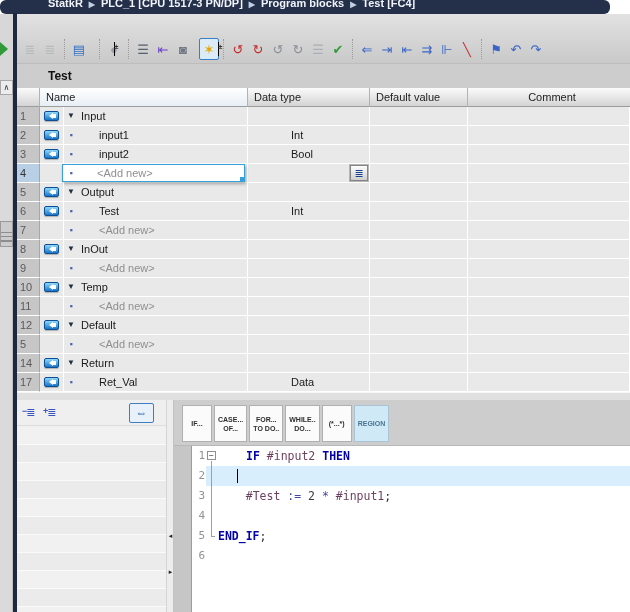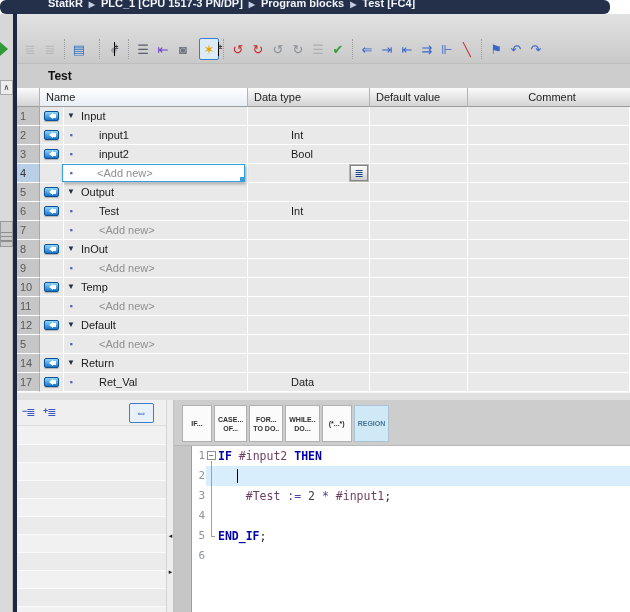--- a/index.html
+++ b/index.html
@@ -412,21 +412,21 @@
               <div class="sl">REGION</div>
             </div>
           </div>
         <div class="gutter"></div>
         <div class="codesurface" id="code">
           <div class="foldwrap">
             <div class="foldbox">−</div>
             <div class="foldline"></div>
             <div class="foldfoot"></div>
           </div>
-        <div class="codeline"><span class="ln">1</span><span class="content"><span style="color: rgb(2, 2, 168); font-weight: bold;">IF</span><span style="color: rgb(42, 42, 42);"> </span><span style="color: rgb(110, 63, 95);">#input2</span><span style="color: rgb(42, 42, 42);"> </span><span style="color: rgb(2, 2, 168); font-weight: bold;">THEN</span></span></div>
+        <div class="codeline"><span class="ln">1</span><span class="content"><span style="color: rgb(2, 2, 168); font-weight: bold; margin-left: 28px;">IF</span><span style="color: rgb(42, 42, 42);"> </span><span style="color: rgb(110, 63, 95);">#input2</span><span style="color: rgb(42, 42, 42);"> </span><span style="color: rgb(2, 2, 168); font-weight: bold;">THEN</span></span></div>
             <div class="codeline hl"><span class="ln">2</span><span class="content"></span><span class="caret"></span></div>
             <div class="codeline"><span class="ln">3</span><span class="content"><span style="color: rgb(42, 42, 42);">    </span><span style="color: rgb(110, 63, 95);">#Test</span><span style="color: rgb(42, 42, 42);"> </span><span style="color: rgb(70, 70, 170);">:=</span><span style="color: rgb(42, 42, 42);"> </span><span style="color: rgb(60, 60, 60);">2</span><span style="color: rgb(42, 42, 42);"> </span><span style="color: rgb(70, 70, 170);">*</span><span style="color: rgb(42, 42, 42);"> </span><span style="color: rgb(110, 63, 95);">#input1</span><span style="color: rgb(42, 42, 42);">;</span></span></div>
             <div class="codeline"><span class="ln">4</span><span class="content"></span></div>
             <div class="codeline"><span class="ln">5</span><span class="content"><span style="color: rgb(2, 2, 168); font-weight: bold;">END_IF</span><span style="color: rgb(42, 42, 42);">;</span></span></div>
             <div class="codeline"><span class="ln">6</span><span class="content"></span></div>
           </div>
       </div>
 
     </div>
   </div>

